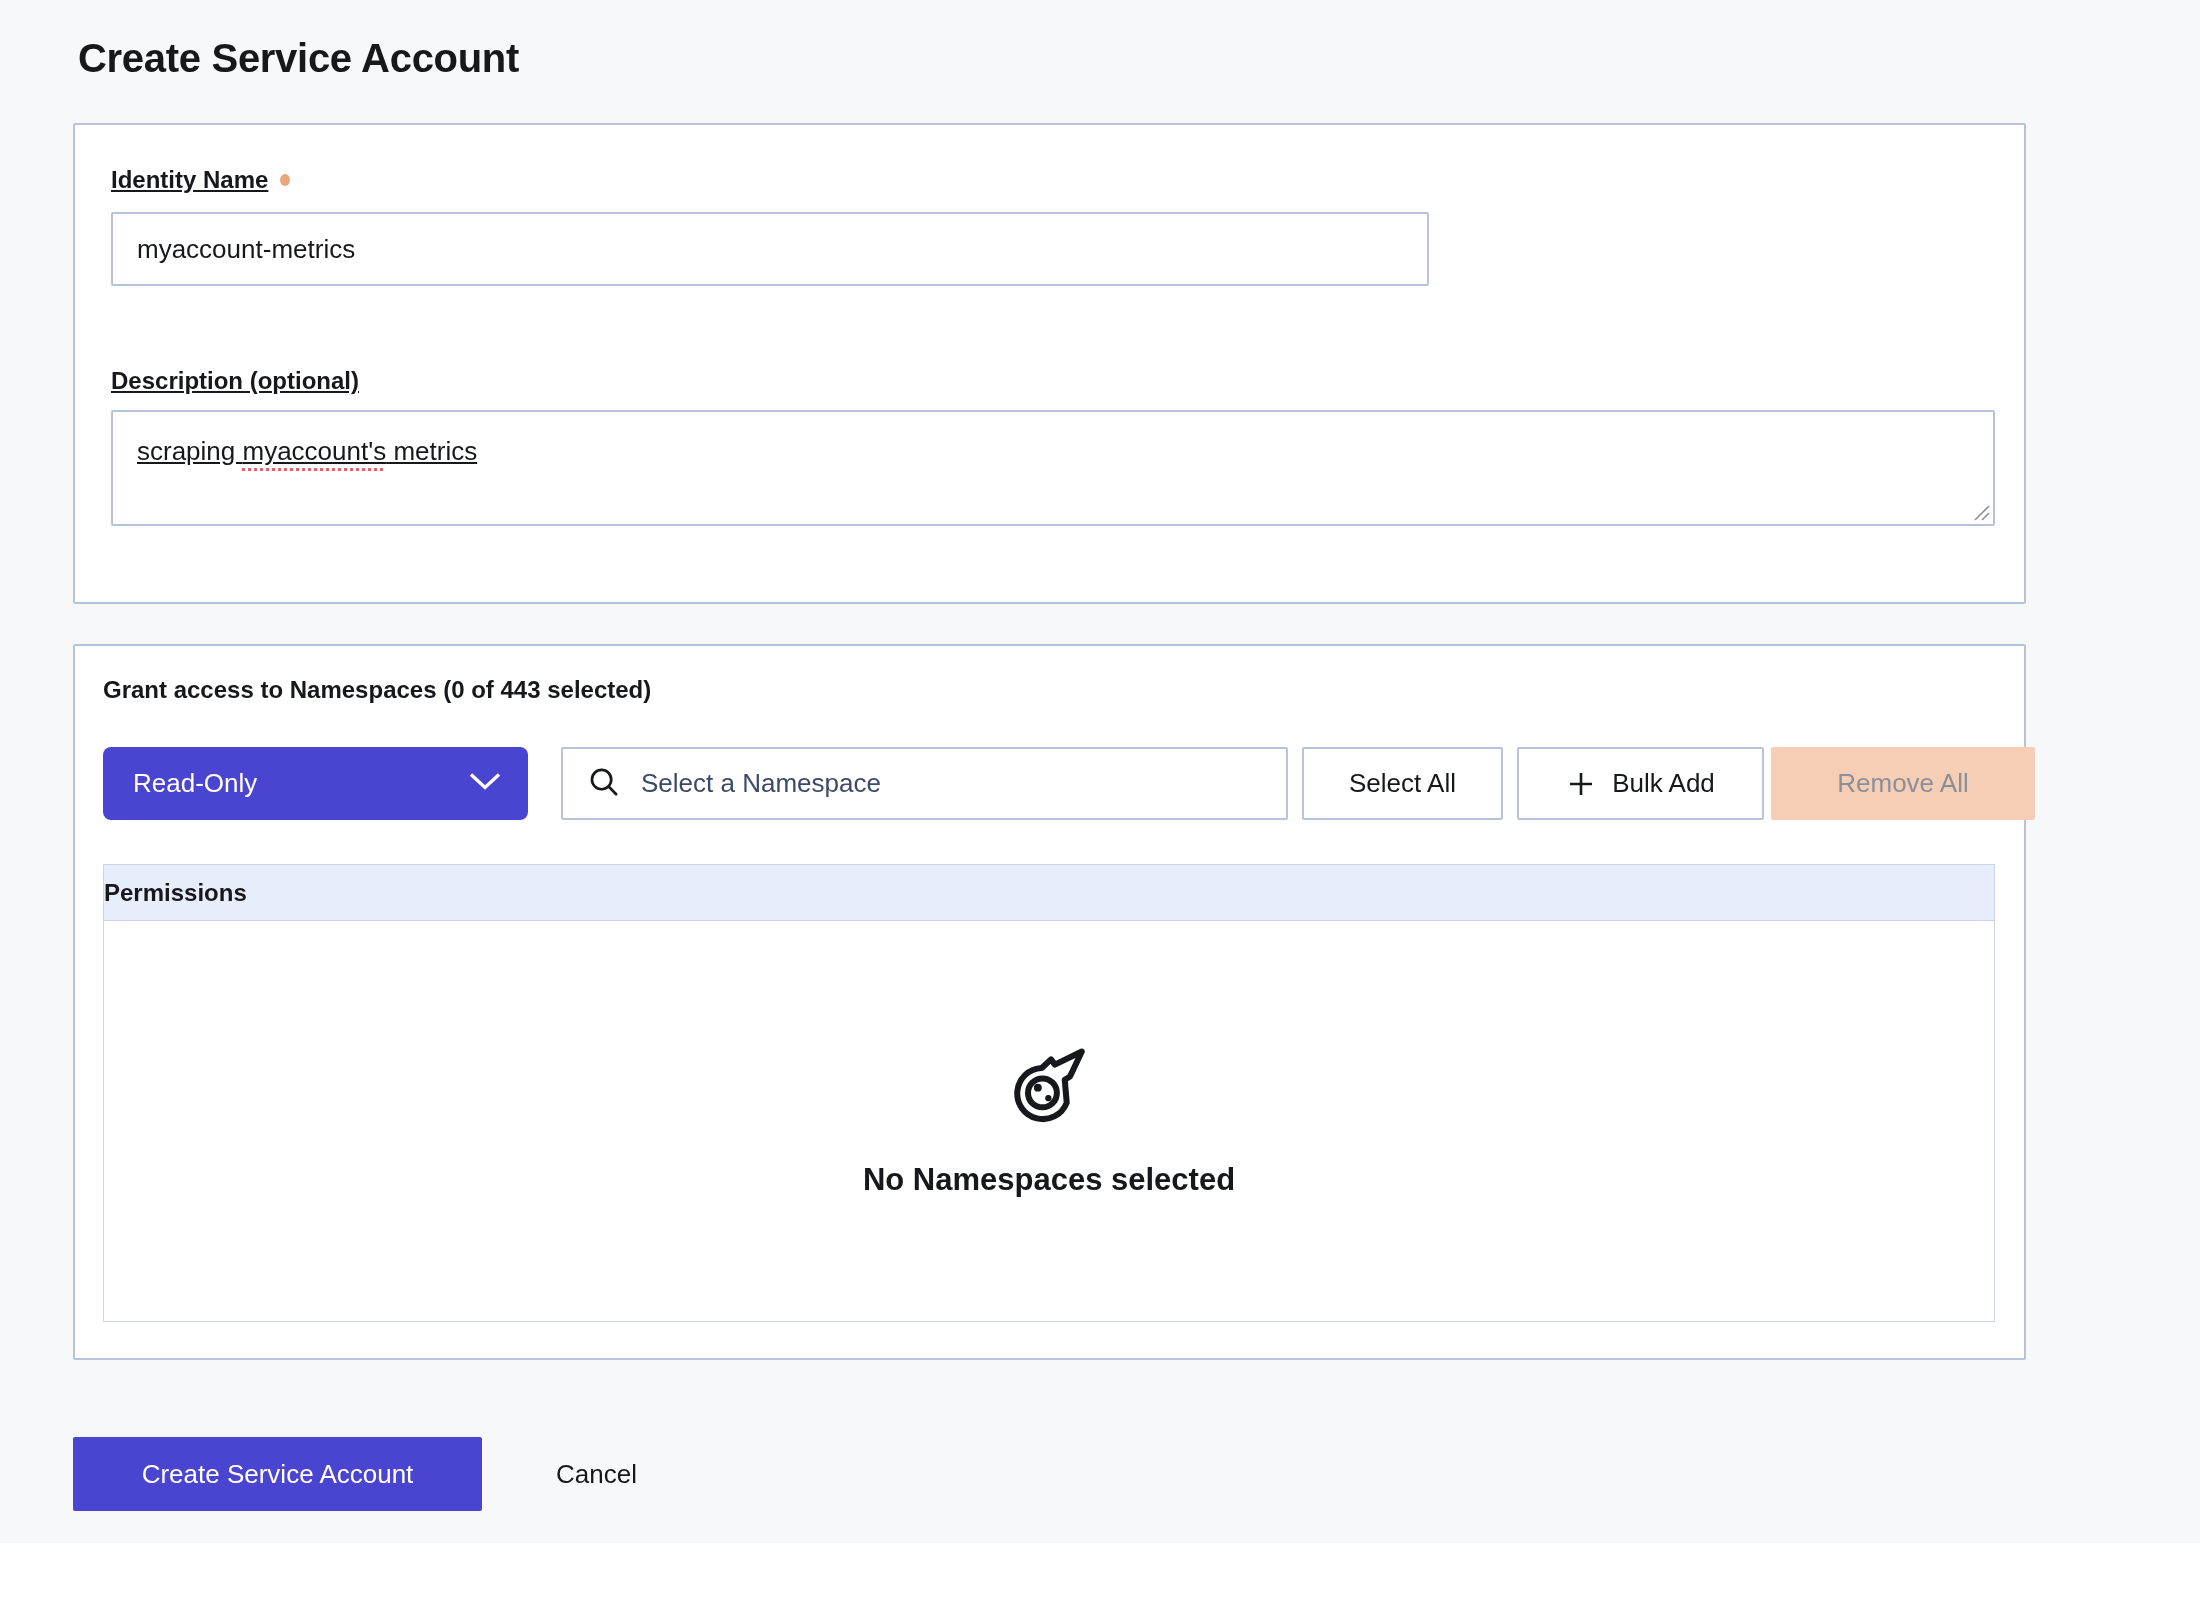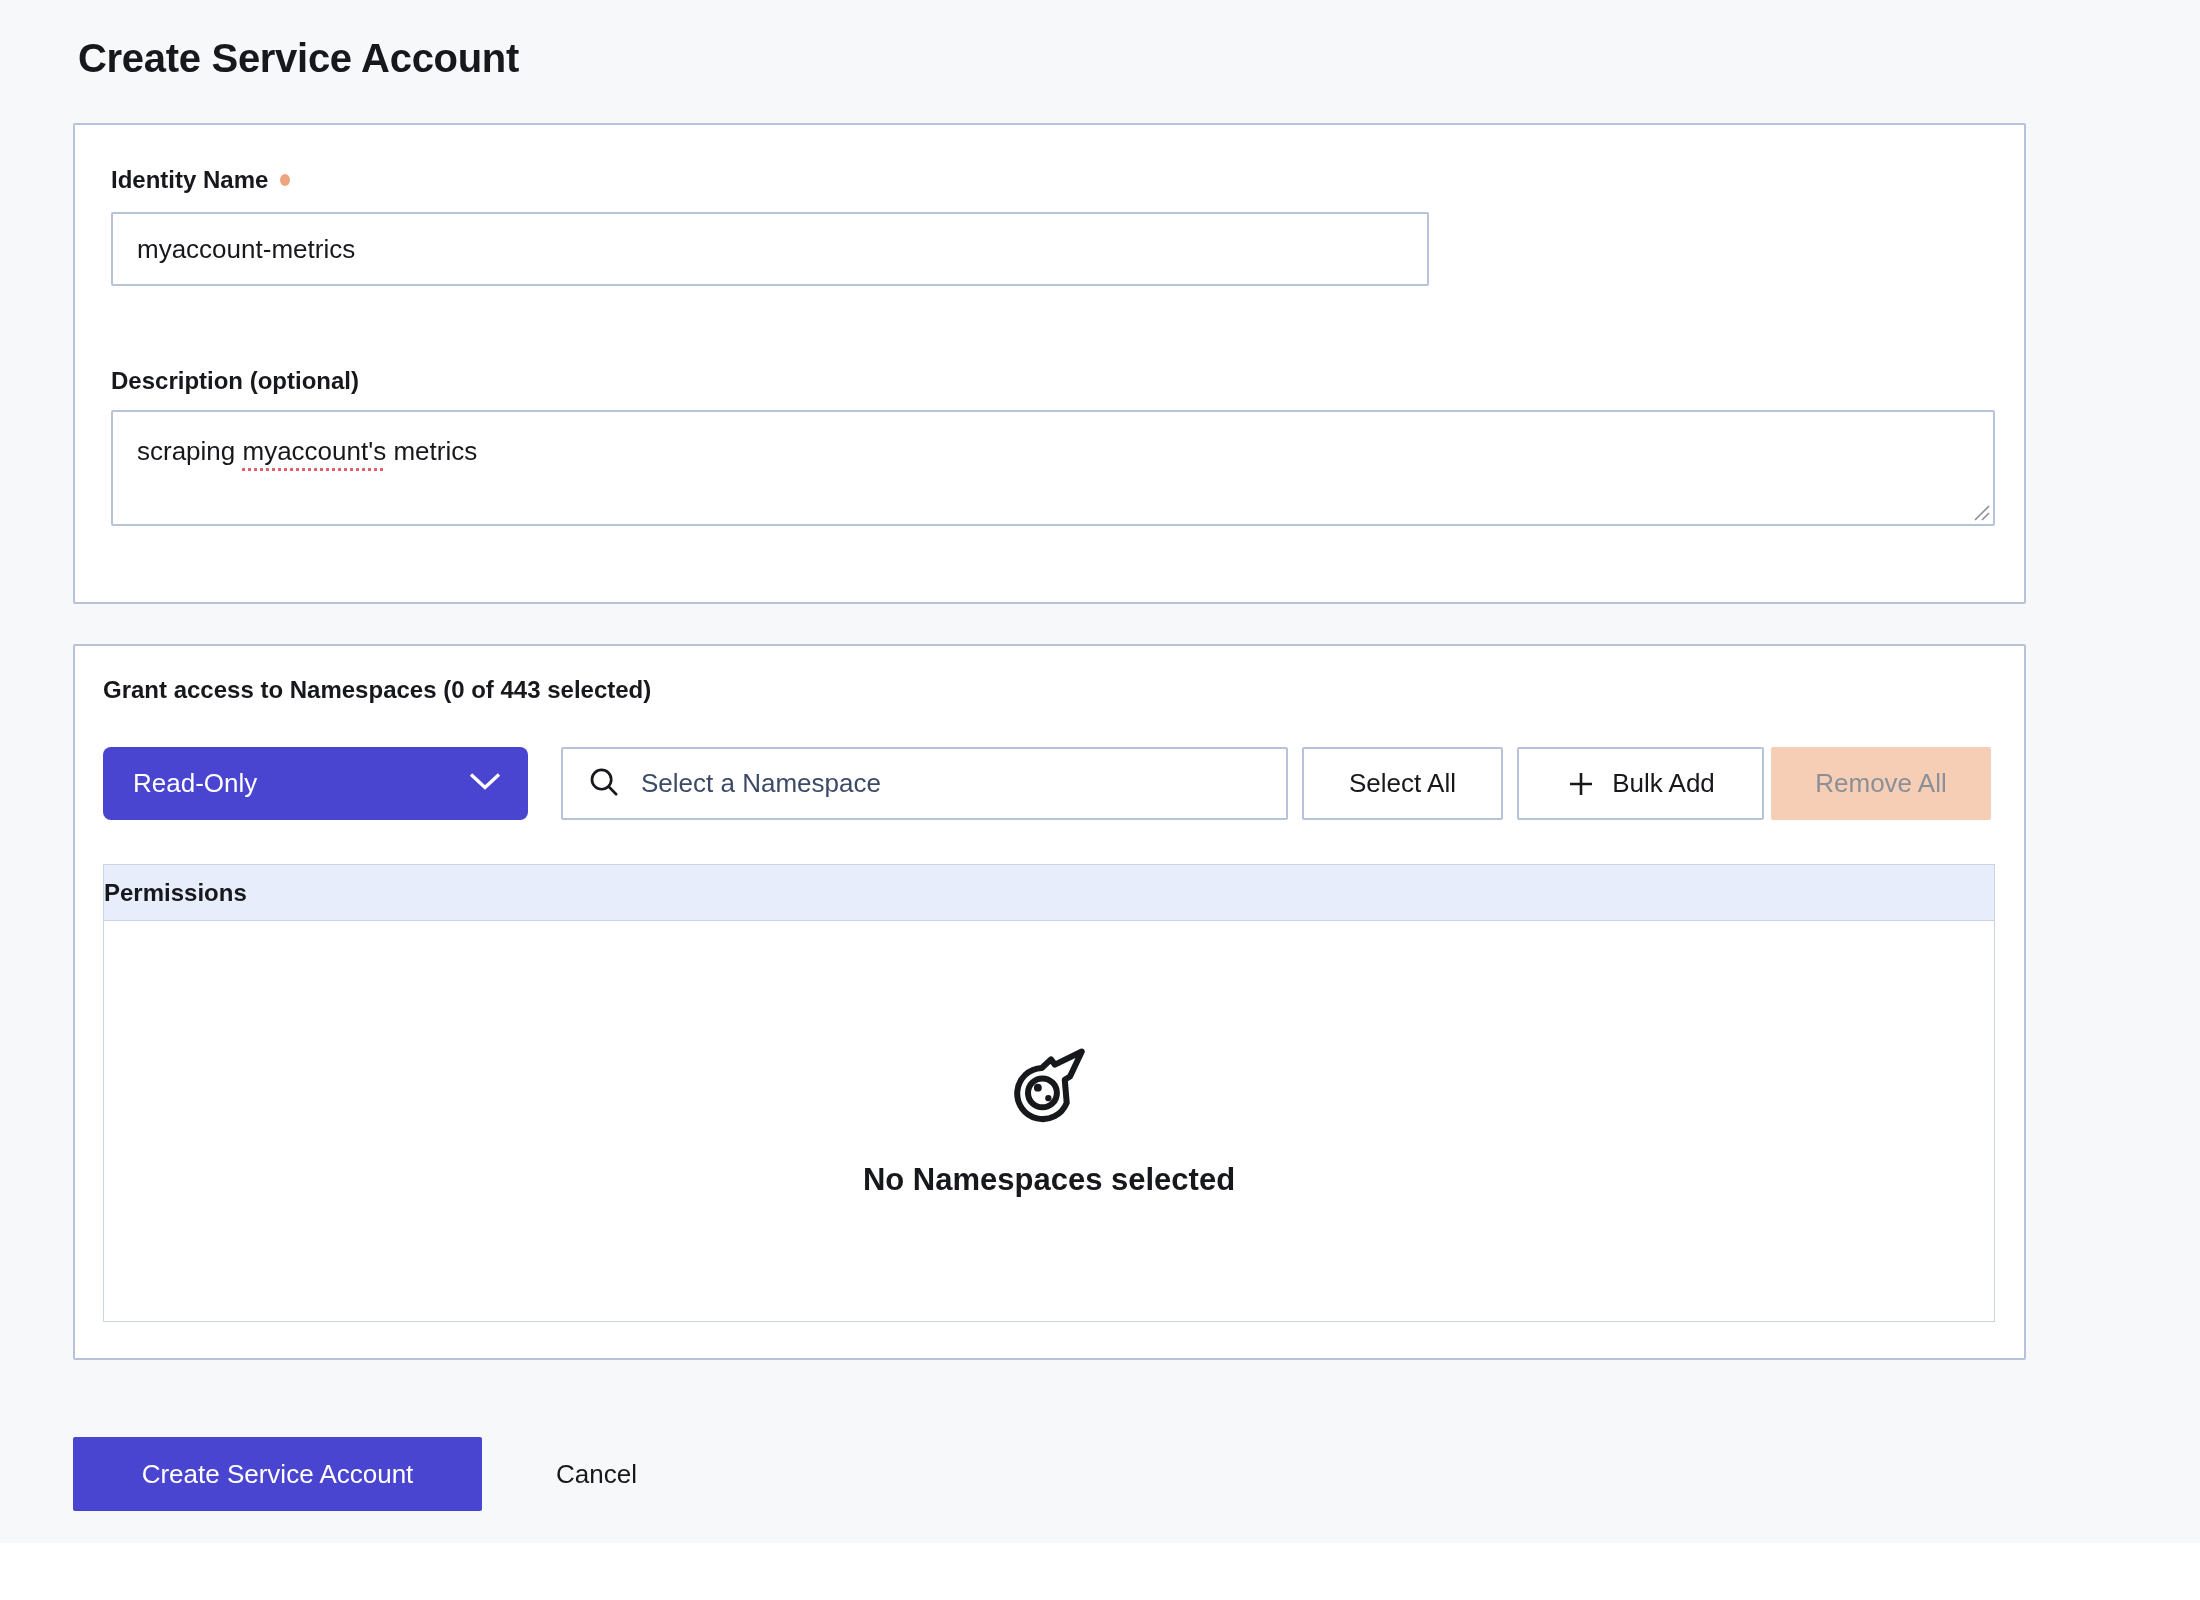--- a/index.html
+++ b/index.html
@@ -20,21 +20,21 @@
   html,body{margin:0;padding:0;}
   body{
     width:2200px;height:1600px;position:relative;overflow:hidden;
     background:var(--page-bg);
     font-family:"Liberation Sans", sans-serif;
     color:var(--text);
   }
   .content{position:absolute;left:73px;top:36px;}
   h1.page-title{margin:0 0 0 5px;font-size:40px;line-height:44px;font-weight:700;letter-spacing:-0.3px;}
   .card{width:1953px;background:#fff;border:2px solid var(--border);border-radius:2px;}
-  .card-identity{margin-top:43px;padding:40px 29px 76px 36px;}
+  .card-identity{margin-top:43px;padding:40px 29px 76px 36px;text-decoration:underline;}
   .field-row{display:flex;gap:32px;}
   .col-name{width:1318px;flex:none;}
   .col-role{width:538px;flex:none;}
   .label-row{display:flex;align-items:center;margin-bottom:17px;}
   .field-label{font-size:24px;line-height:30px;font-weight:600;}
   .req-dot{width:10px;height:12px;border-radius:50%;background:var(--required-dot);margin-left:12px;flex:none;}
   .text-input{
     width:100%;height:74px;border:2px solid var(--border);border-radius:2px;
     font-size:26px;color:var(--text);padding:12px 24px;background:#fff;outline:none;
     font-family:"Liberation Sans", sans-serif;
@@ -74,21 +74,21 @@
   }
   .search-box input::placeholder{color:var(--placeholder);opacity:1;}
   .btn{
     border:2px solid var(--border);background:#fff;border-radius:2px;color:var(--text);
     font-size:26px;display:flex;align-items:center;justify-content:center;cursor:pointer;
     font-family:"Liberation Sans", sans-serif;
   }
   .btn-select-all{width:201px;margin-left:14px;flex:none;}
   .btn-bulk-add{width:247px;margin-left:14px;flex:none;gap:16px;}
   .btn-remove-all{
-    width:220px;margin-left:7px;flex:none;border:none;
+    width:264px;margin-left:7px;flex:none;border:none;
     background:var(--disabled-bg);color:var(--muted-text);cursor:default;
   }
   .ns-table{margin-top:44px;border:1px solid var(--table-border);}
   .ns-thead{
     height:56px;background:var(--table-header-bg);display:flex;align-items:center;
     font-size:24px;font-weight:600;border-bottom:1px solid var(--table-border);
   }
   .th-namespace{padding-left:18px;width:924px;flex:none;}
   .th-permissions{flex:1;}
   .ns-tbody{

